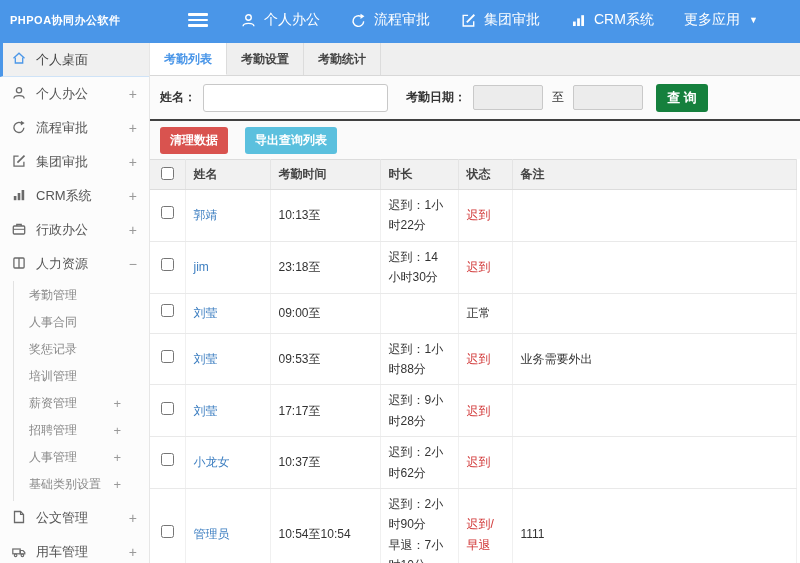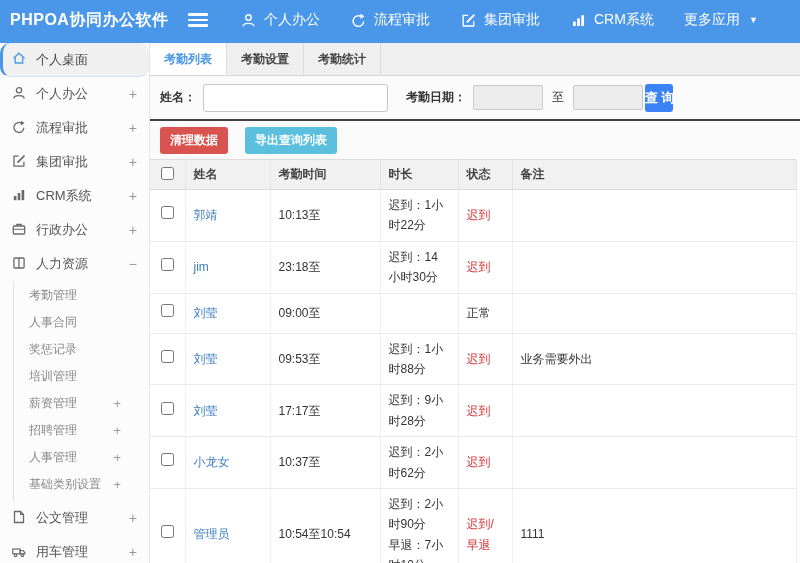--- a/index.html
+++ b/index.html
@@ -2,36 +2,36 @@
 <html><head>
 <meta charset="utf-8">
 <style>
   * { margin:0; padding:0; box-sizing:border-box; }
   html,body { width:800px; height:563px; overflow:hidden; background:#fff;
     font-family:"Liberation Sans","DejaVu Sans",sans-serif; font-size:12px; color:#333; }
   .screen { width:800px; height:563px; display:flex; flex-direction:column; overflow:hidden; }
 
   
   .topbar { height:40px; background:#4a96e8; display:flex; align-items:center; color:#fff; flex-shrink:0; }
-  .brand { width:188px; padding-left:10px; font-size:16px; font-weight:bold; letter-spacing:.5px; white-space:nowrap; }
+  .brand { width:188px; padding-left:10px; font-size:11px; font-weight:bold; letter-spacing:.5px; white-space:nowrap; }
   .hamburger { width:20px; margin-right:32px; cursor:pointer; }
   .hamburger div { height:2.5px; background:#fff; margin:3px 0; border-radius:1px; }
   .topnav { display:flex; align-items:center; gap:30px; font-size:14px; }
   .nav-item { display:flex; align-items:center; gap:7px; color:#fff; text-decoration:none; cursor:pointer; white-space:nowrap; }
   .nav-item svg { display:block; }
   .caret { font-size:9px; margin-left:2px; }
 
   .accent { height:3px; background:#4a96e8; flex-shrink:0; }
 
   .content-row { flex:1; display:flex; overflow:hidden; }
 
   
   .sidebar { width:150px; background:#fcfcfc; border-right:1px solid #e6e6e6; overflow:hidden; flex-shrink:0; }
   .side-item { height:34px; display:flex; align-items:center; padding:0 12px 0 11px; color:#555;
-    font-size:13px; cursor:pointer; white-space:nowrap;border-radius:10px; }
+    font-size:13px; cursor:pointer; white-space:nowrap; }
   .side-item svg { margin-right:9px; flex-shrink:0; color:#6a6a6a; }
   .side-item .toggle { margin-left:auto; color:#999; font-size:14px; font-weight:normal; }
   .side-item.active { background:#f0f0f0; border-left:3px solid #4a96e8; padding-left:8px;
     border-bottom:1px solid #cfe3f7; color:#444; }
   .side-item.active svg { color:#4a96e8; }
   .submenu { margin-left:13px; border-left:1px solid #e2e2e2; padding:1px 0 3px 0; }
   .sub-item { height:27px; display:flex; align-items:center; padding:0 28px 0 15px; color:#888;
     font-size:12px; cursor:pointer; white-space:nowrap;text-align:right; }
   .sub-item .toggle { margin-left:auto; color:#999; font-size:13px; }
 
@@ -45,21 +45,21 @@
 
   .filter-row { height:45px; background:#fbfbfb; border-bottom:2px solid #404040; display:flex;
     align-items:center; padding:0 10px; flex-shrink:0; }
   .flabel { font-weight:bold; color:#333; margin-right:7px; white-space:nowrap; }
   .flabel.date { margin-left:18px; }
   .name-input { width:185px; height:28px; border:1px solid #c8c8c8; border-radius:3px; padding:0 6px;
     font-size:12px; background:#fff; outline:none; }
   .date-input { width:70px; height:25px; border:1px solid #c9c9c9; border-radius:2px; background:#ececec;
     padding:0 4px; font-size:12px; outline:none; }
   .to-label { margin:0 9px; color:#333; }
-  .search-btn { margin-left:2px; width:28px; height:28px; background:#3b82f6; color:#fff; border:none;
+  .search-btn { margin-left:13px; width:52px; height:28px; background:#15803d; color:#fff; border:none;
     border-radius:3px; font-weight:bold; font-size:13px; cursor:pointer; white-space:nowrap; }
 
   .toolbar { height:38px; background:#fafafa; display:flex; align-items:center; gap:17px;
     padding:0 10px; flex-shrink:0; }
   .tbtn { height:27px; padding:0 10px; border:none; border-radius:3px; color:#fff; font-weight:bold;
     font-size:12px; cursor:pointer; white-space:nowrap; }
   .btn-danger { background:#d9534f; }
   .btn-info { background:#5bc0de; }
 
   .table-wrap { flex:1; overflow:hidden; }

